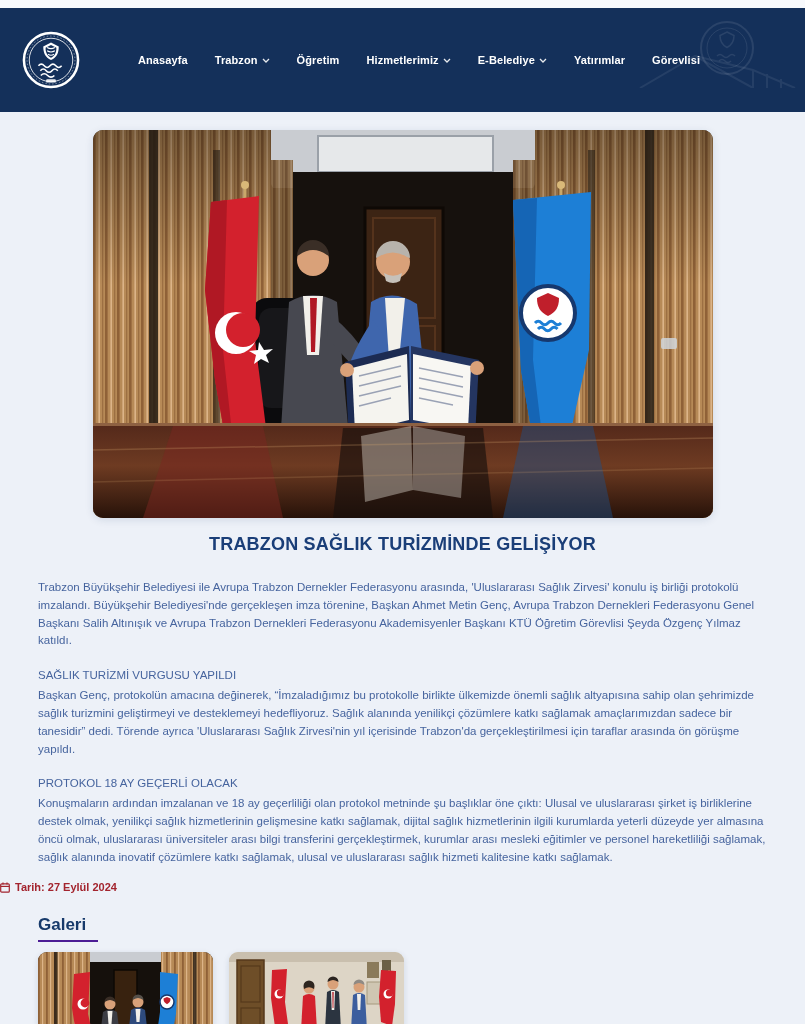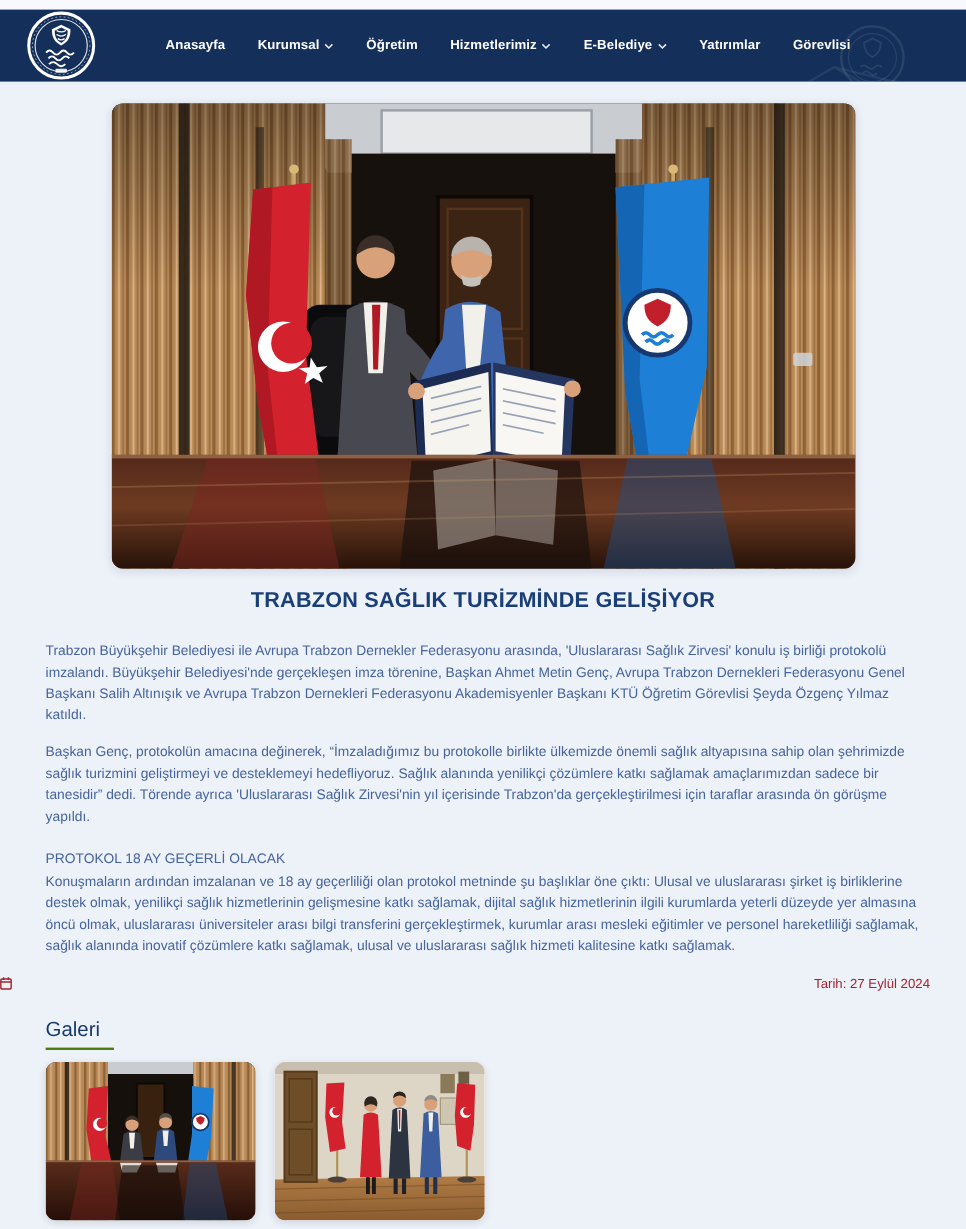--- a/index.html
+++ b/index.html
@@ -6,21 +6,21 @@
   html,body { width:805px; }
   body {
     height:1024px; overflow:hidden;
     background:#edf1f8;
     font-family:"Liberation Sans","DejaVu Sans",sans-serif;
     color:#46649e;
   }
   .top-strip { height:8px; background:#f7f9fc; }
   
   .site-header {
-    position:relative; height:60px; background:#14305a;
+    position:relative; height:104px; background:#14305a;
     display:flex; align-items:center; overflow:hidden;
   }
   .logo-wrap { margin-left:22px; width:58px; height:58px; flex:0 0 auto; cursor:pointer; }
   .main-nav { display:flex; align-items:center; margin-left:58px; gap:27px; }
   .nav-item {
     display:flex; align-items:center; gap:4px;
     color:#ffffff; font-size:11px; font-weight:bold; cursor:pointer;
     letter-spacing:.1px; white-space:nowrap;
   }
   .chev { display:inline-block; line-height:0; opacity:.9; }
@@ -34,29 +34,29 @@
   }
   .hero-figure svg { display:block; width:100%; height:100%; }
   .article-title {
     margin:16px 30px 0; text-align:center;
     color:#1a3e78; font-size:18px; font-weight:bold; letter-spacing:.2px;
   }
   .article-body { padding:24px 30px 0 38px; font-size:11.5px; line-height:1.55; }
   .article-body p { margin:0 0 13px; }
   .section-head { margin:17px 0 2px; font-size:11.5px; }
   .date-row {
-    display:flex; justify-content:space-between; align-items:center; gap:5px;
-    padding:2px 30px 0 0; color:#a3242e; font-size:11px; font-weight:normal;
+    display:flex; justify-content:flex-start; align-items:center; gap:5px;
+    padding:2px 30px 0 0; color:#a3242e; font-size:11px; font-weight:bold;
   }
   .date-row svg { display:block; }
   
   .gallery-heading {
     margin:22px 0 0 38px; display:inline-block;
-    color:#173a6b; font-size:17px; font-weight:normal;
-    border-bottom:2px solid #4d7c0f; padding:0 12px 5px 0;
+    color:#173a6b; font-size:17px; font-weight:bold;
+    border-bottom:2px solid #4c1d95; padding:0 12px 5px 0;
   }
   .gallery-row { display:flex; gap:16px; margin:10px 0 0 38px; }
   .thumb {
     width:175px; height:132px; border-radius:9px; overflow:hidden;
     box-shadow:0 2px 6px rgba(20,48,90,.14); cursor:pointer; background:#fff;
   }
   .thumb svg { display:block; width:100%; height:100%; }
 </style>
 </head>
 <body>
@@ -79,21 +79,21 @@
       </g>
       <rect x="25" y="50" width="10" height="3.4" rx="1" fill="#ffffff" opacity=".9"></rect>
     </svg>
   </div>
 
   <nav class="main-nav">
     <div class="nav-item">
       <span>Anasayfa</span>
     </div>
     <div class="nav-item">
-      <span>Kurumsal</span>
+      <span>Trabzon</span>
       <span class="chev"><svg width="8" height="5" viewBox="0 0 8 5">
             <polyline points="1,1 4,4 7,1" fill="none" stroke="#fff" stroke-width="1.3"></polyline>
           </svg></span>
     </div>
     <div class="nav-item">
       <span>Öğretim</span>
     </div>
     <div class="nav-item">
       <span>Hizmetlerimiz</span>
       <span class="chev"><svg width="8" height="5" viewBox="0 0 8 5">
@@ -238,20 +238,21 @@
       <polygon points="320,296 372,306 368,368 320,360" fill="#efece4" opacity=".35"></polygon>
       <path d="M0,320 L620,308" stroke="#d8a870" stroke-width="1.5" opacity=".25"></path>
       <path d="M0,352 L620,338" stroke="#d8a870" stroke-width="1.5" opacity=".18"></path>
     </svg>
   </figure>
 
   <h1 class="article-title">TRABZON SAĞLIK TURİZMİNDE GELİŞİYOR</h1>
 
   <div class="article-body">
     <p>Trabzon Büyükşehir Belediyesi ile Avrupa Trabzon Dernekler Federasyonu arasında, 'Uluslararası Sağlık Zirvesi' konulu iş birliği protokolü imzalandı. Büyükşehir Belediyesi'nde gerçekleşen imza törenine, Başkan Ahmet Metin Genç, Avrupa Trabzon Dernekleri Federasyonu Genel Başkanı Salih Altınışık ve Avrupa Trabzon Dernekleri Federasyonu Akademisyenler Başkanı KTÜ Öğretim Görevlisi Şeyda Özgenç Yılmaz katıldı.</p>
+    <div class="section-head">SAĞLIK TURİZMİ VURGUSU YAPILDI</div>
     <p>Başkan Genç, protokolün amacına değinerek, “İmzaladığımız bu protokolle birlikte ülkemizde önemli sağlık altyapısına sahip olan şehrimizde sağlık turizmini geliştirmeyi ve desteklemeyi hedefliyoruz. Sağlık alanında yenilikçi çözümlere katkı sağlamak amaçlarımızdan sadece bir tanesidir” dedi. Törende ayrıca 'Uluslararası Sağlık Zirvesi'nin yıl içerisinde Trabzon'da gerçekleştirilmesi için taraflar arasında ön görüşme yapıldı.</p>
     <div class="section-head">PROTOKOL 18 AY GEÇERLİ OLACAK</div>
     <p>Konuşmaların ardından imzalanan ve 18 ay geçerliliği olan protokol metninde şu başlıklar öne çıktı: Ulusal ve uluslararası şirket iş birliklerine destek olmak, yenilikçi sağlık hizmetlerinin gelişmesine katkı sağlamak, dijital sağlık hizmetlerinin ilgili kurumlarda yeterli düzeyde yer almasına öncü olmak, uluslararası üniversiteler arası bilgi transferini gerçekleştirmek, kurumlar arası mesleki eğitimler ve personel hareketliliği sağlamak, sağlık alanında inovatif çözümlere katkı sağlamak, ulusal ve uluslararası sağlık hizmeti kalitesine katkı sağlamak.</p>
   </div>
 
   <div class="date-row">
     <span>
       <svg width="10" height="11" viewBox="0 0 10 11">
         <rect x="0.7" y="1.8" width="8.6" height="8.4" rx="1" fill="none" stroke="#a3242e" stroke-width="1.2"></rect>
         <line x1="0.7" y1="4.4" x2="9.3" y2="4.4" stroke="#a3242e" stroke-width="1.2"></line>

